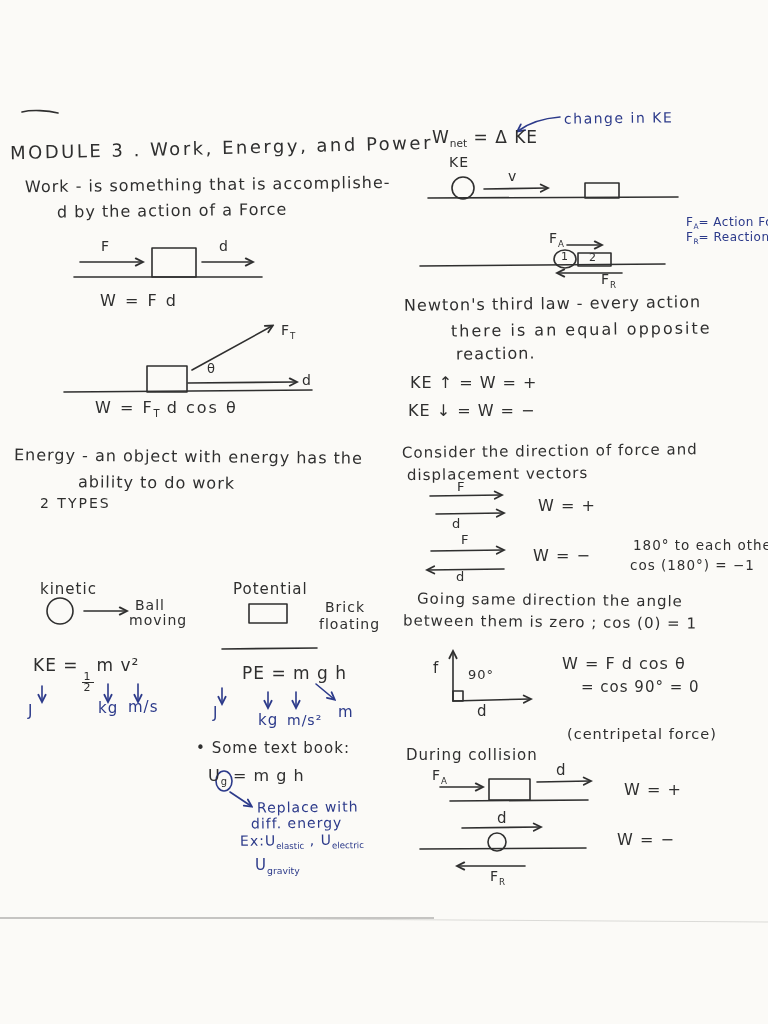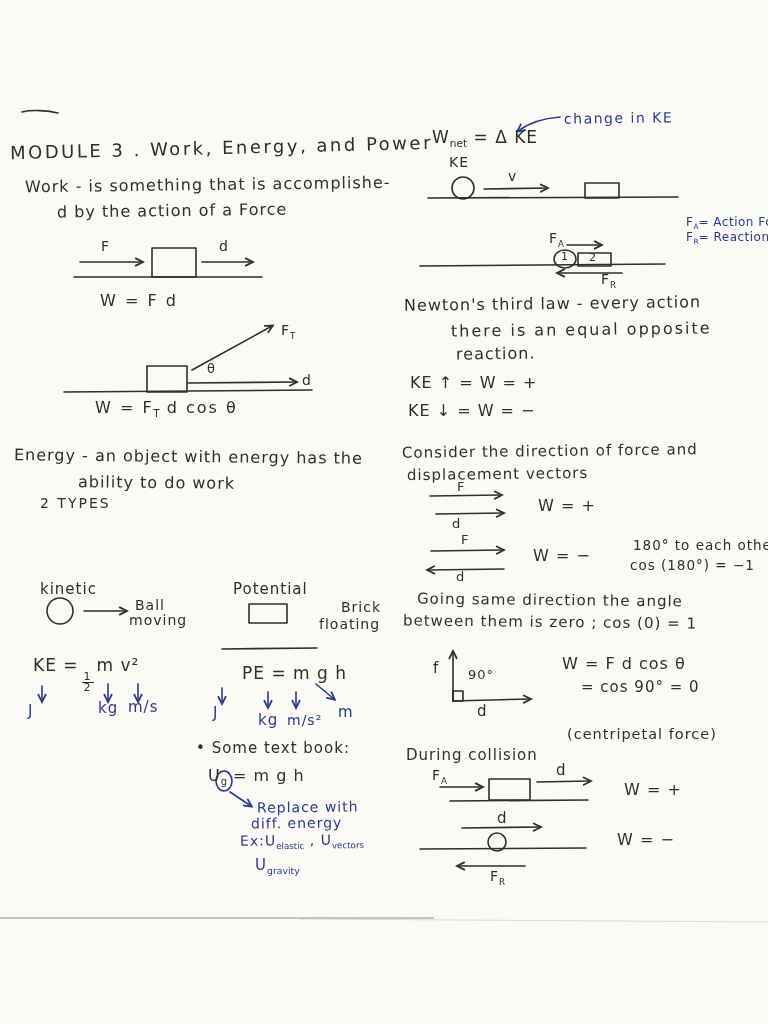--- a/index.html
+++ b/index.html
@@ -148,42 +148,42 @@
   <div class="t rotC" style="left:14px;top:448px;">Energy - an object with energy has the</div>
   <div class="t rotC" style="left:78px;top:474px;">ability to do work</div>
 
   <div class="t md" style="left:40px;top:495px;letter-spacing:2px;">2 TYPES</div>
 
   <div class="t" style="left:40px;top:581px;font-size:15px;">kinetic</div>
   <div class="t md" style="left:135px;top:597px;">Ball</div>
   <div class="t md" style="left:129px;top:612px;">moving</div>
 
   <div class="t" style="left:233px;top:581px;font-size:15px;">Potential</div>
-  <div class="t md" style="left:325px;top:599px;margin-left:16px;">Brick</div>
+  <div class="t md" style="left:325px;top:599px;">Brick</div>
   <div class="t md" style="left:319px;top:616px;">floating</div>
 
   <div class="t" style="left:33px;top:656px;font-size:17px;"><span>KE =</span><span class="frac">
         <span class="num">1</span>
         <span>2</span>
       </span><span>m v²</span></div>
   <div class="t b" style="left:28px;top:703px;font-size:15px;">J</div>
   <div class="t b" style="left:98px;top:700px;font-size:15px;">kg</div>
   <div class="t b" style="left:128px;top:699px;font-size:15px;">m/s</div>
 
   <div class="t" style="left:214px;top:664px;font-size:17px;margin-left:28px;">PE =  m g h</div>
   <div class="t b" style="left:213px;top:705px;font-size:15px;">J</div>
   <div class="t b" style="left:258px;top:712px;font-size:15px;">kg</div>
   <div class="t b" style="left:287px;top:712px;font-size:14px;">m/s²</div>
   <div class="t b" style="left:338px;top:704px;font-size:15px;">m</div>
 
   <div class="t" style="left:196px;top:740px;font-size:15px;"><span>•</span> <span>Some text book:</span></div>
   <div class="t" style="left:208px;top:767px;"><span>U</span><sub>g</sub><span> = m g h</span></div>
   <div class="t b md rotB" style="left:257px;top:799px;">Replace with</div>
   <div class="t b md rotB" style="left:251px;top:815px;">diff. energy</div>
-  <div class="t b md rotB" style="left:240px;top:832px;"><span>Ex:U</span><sub>elastic</sub><span> , U</span><sub>vectors</sub></div>
+  <div class="t b md rotB" style="left:240px;top:832px;"><span>Ex:U</span><sub>elastic</sub><span> , U</span><sub>electric</sub></div>
   <div class="t b" style="left:255px;top:857px;font-size:15px;"><span>U</span><sub>gravity</sub></div>
 
   <div class="t b md rotB" style="left:564px;top:110px;letter-spacing:1.5px;">change  in  KE</div>
   <div class="t" style="left:432px;top:128px;font-size:17px;"><span>W</span><sub>net</sub><span> =  Δ KE</span></div>
   <div class="t md" style="left:449px;top:154px;">KE</div>
   <div class="t md" style="left:508px;top:168px;">v</div>
 
   <div class="t md" style="left:549px;top:230px;"><span>F</span><sub>A</sub></div>
   <div class="t" style="left:561px;top:251px;font-size:11px;">1</div>
   <div class="t" style="left:589px;top:252px;font-size:11px;">2</div>

